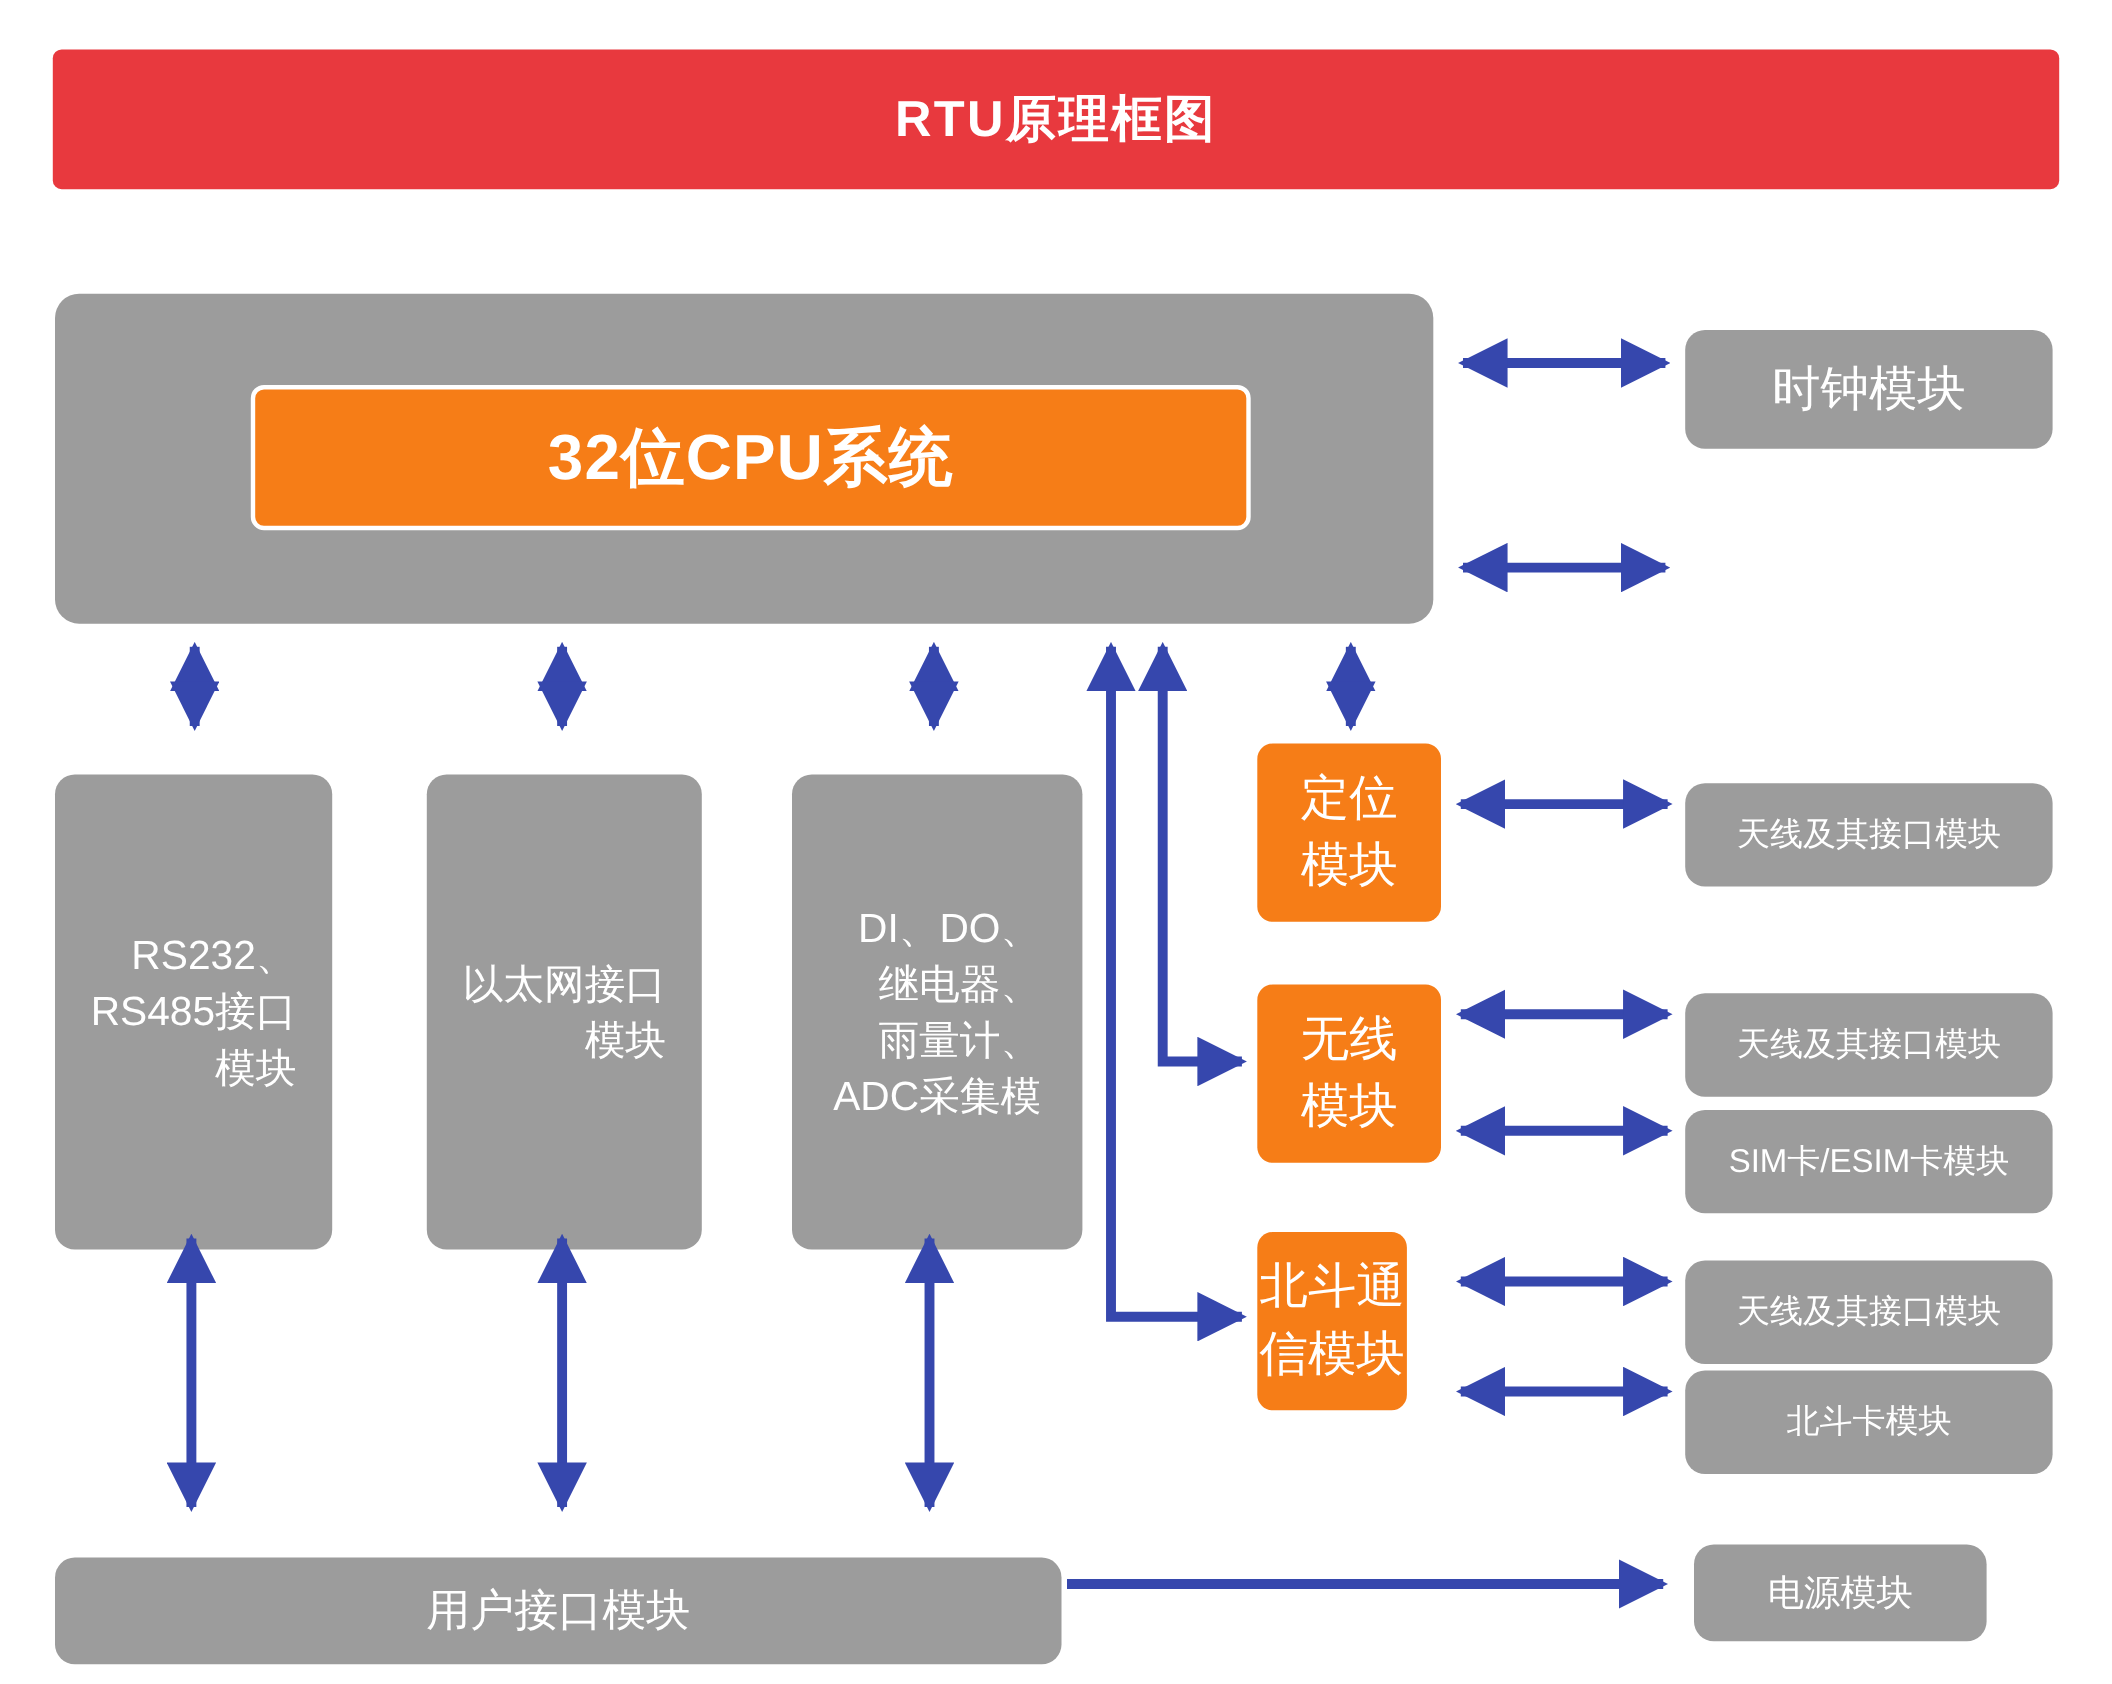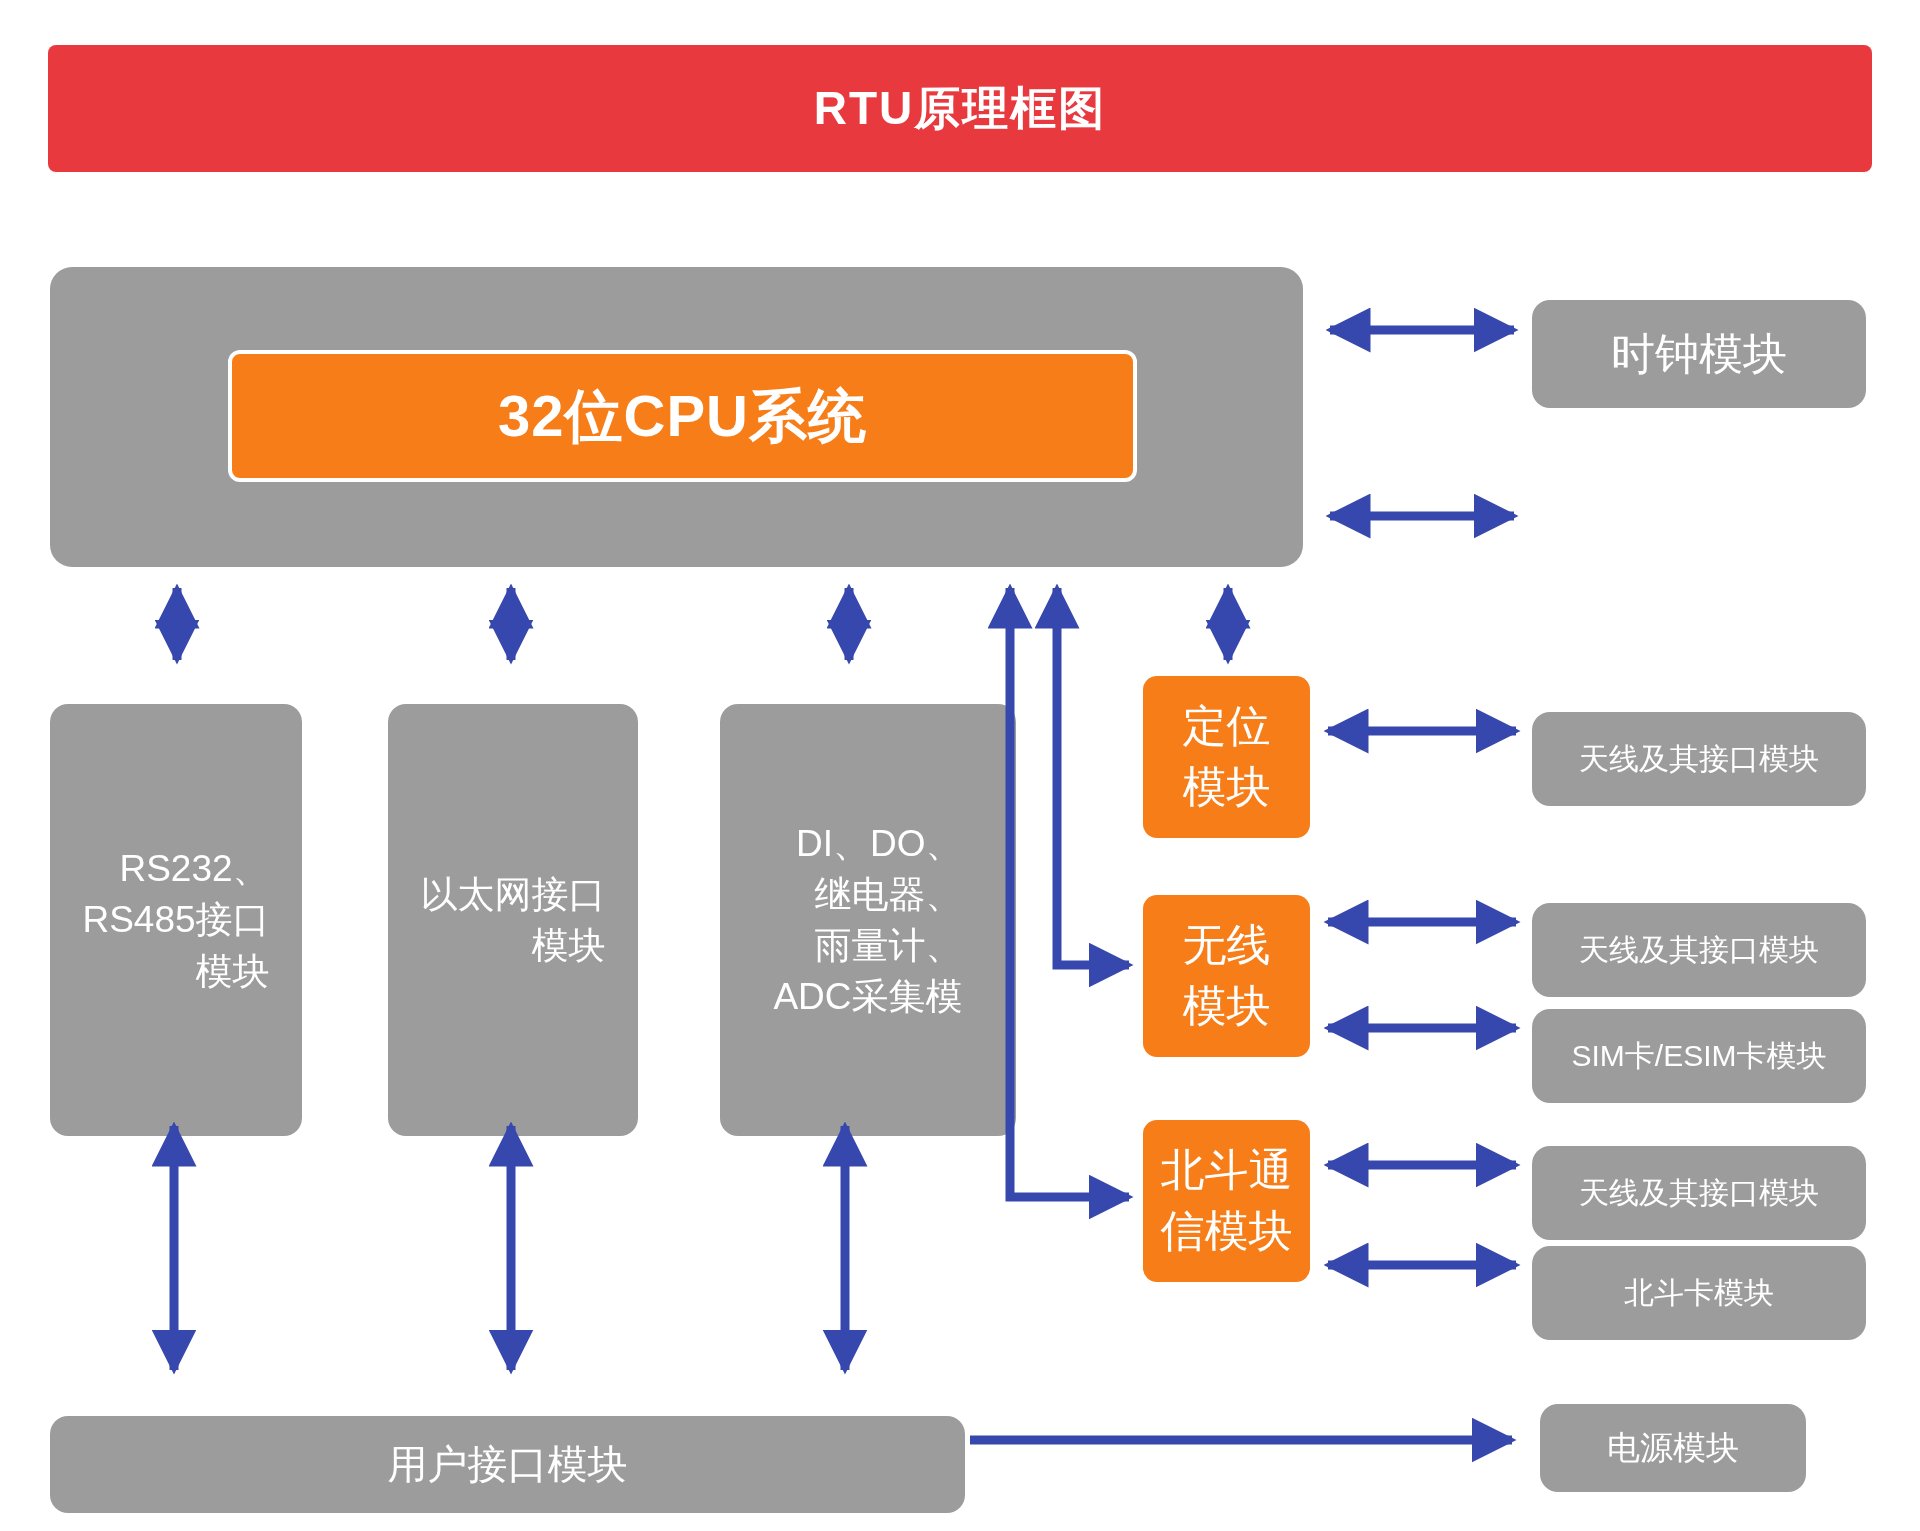--- a/index.html
+++ b/index.html
@@ -32,30 +32,30 @@
   <div class="box cpu-outer" style="left:50px; top:267px; width:1253px; height:300px;"></div>
   <div class="box cpu" style="left:228px; top:350px; width:909px; height:132px;">32位CPU系统</div>
 
   <div class="box gray side-lg" style="left:1532px; top:272px; width:334px; height:108px;">时钟模块</div>
 
   <div class="box gray left-md" style="left:50px; top:676px; width:252px; height:432px;">RS232、
 RS485接口
 模块</div>
   <div class="box gray left-md" style="left:388px; top:676px; width:250px; height:432px;">以太网接口
 模块</div>
-  <div class="box gray left-md" style="left:720px; top:676px; width:296px; height:432px;">DI、DO、
+  <div class="box gray left-md" style="left:720px; top:676px; width:264px; height:432px;">DI、DO、
 继电器、
 雨量计、
 ADC采集模</div>
 
   <div class="box orange comm-md" style="left:1143px; top:676px; width:167px; height:162px;">定位
 模块</div>
   <div class="box orange comm-md" style="left:1143px; top:895px; width:167px; height:162px;">无线
 模块</div>
-  <div class="box orange comm-md" style="left:1143px; top:1120px; width:167px; height:162px;">北斗通
+  <div class="box orange comm-md" style="left:1143px; top:1120px; width:136px; height:162px;">北斗通
 信模块</div>
 
   <div class="box gray side-sm" style="left:1532px; top:684px; width:334px; height:94px;">天线及其接口模块</div>
   <div class="box gray side-sm" style="left:1532px; top:875px; width:334px; height:94px;">天线及其接口模块</div>
   <div class="box gray side-sm" style="left:1532px; top:981px; width:334px; height:94px;">SIM卡/ESIM卡模块</div>
   <div class="box gray side-sm" style="left:1532px; top:1118px; width:334px; height:94px;">天线及其接口模块</div>
   <div class="box gray side-sm" style="left:1532px; top:1218px; width:334px; height:94px;">北斗卡模块</div>
 
   <div class="box gray user-lg" style="left:50px; top:1388px; width:915px; height:97px;">用户接口模块</div>
   <div class="box gray pwr-sm" style="left:1540px; top:1376px; width:266px; height:88px;">电源模块</div>

